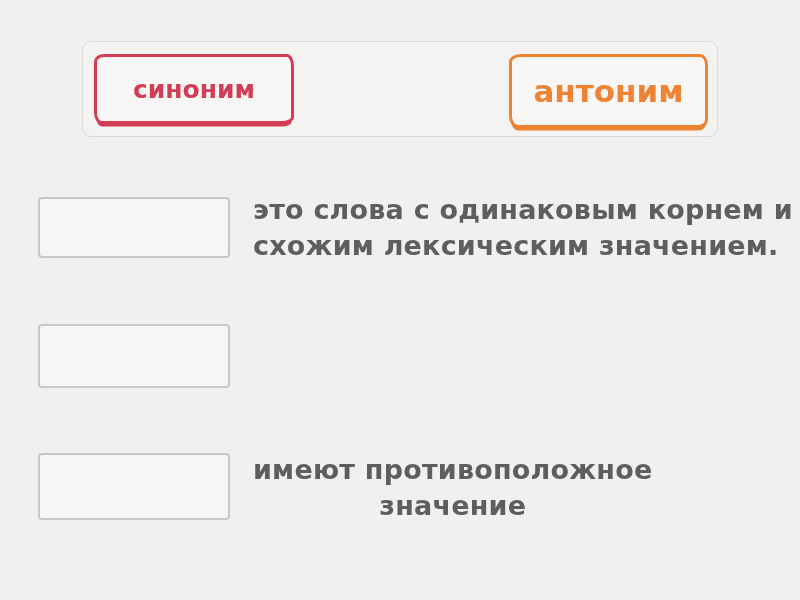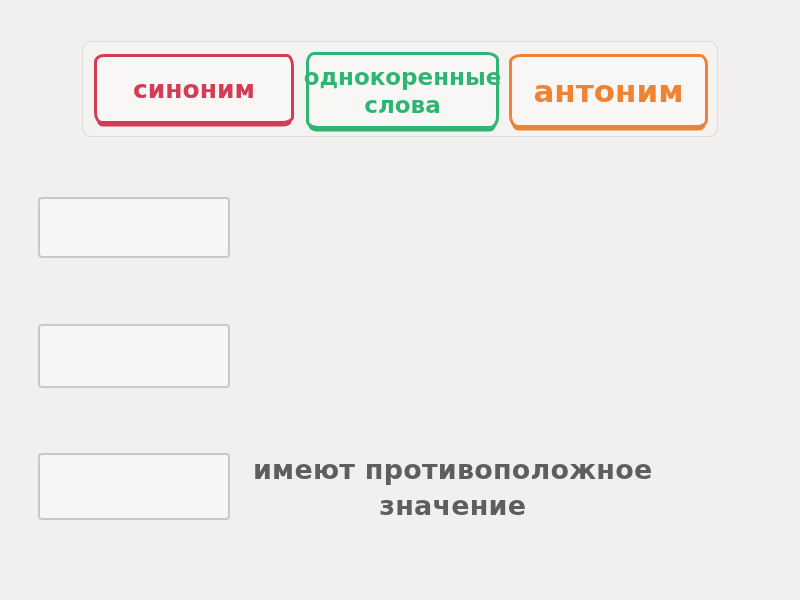--- a/index.html
+++ b/index.html
@@ -96,30 +96,28 @@
 </style>
 </head>
 <body>
 
 <div class="stage">
 
   <div class="tray">
     <div class="tile tile-red">
       <span class="tile-label">синоним</span>
     </div>
-    <div class="tile tile-green">
-      <span class="tile-label">однокоренные
-слова</span>
-    </div>
     <div class="tile tile-orange">
       <span class="tile-label">антоним</span>
     </div>
   </div>
 
   <div class="slot slot-1"></div>
+  <div class="definition def-1">это слова с одинаковым корнем и
+схожим лексическим значением.</div>
 
   <div class="slot slot-2"></div>
 
   <div class="slot slot-3"></div>
   <div class="definition def-3">имеют противоположное
 значение</div>
 
 </div>
 
 </body></html>

